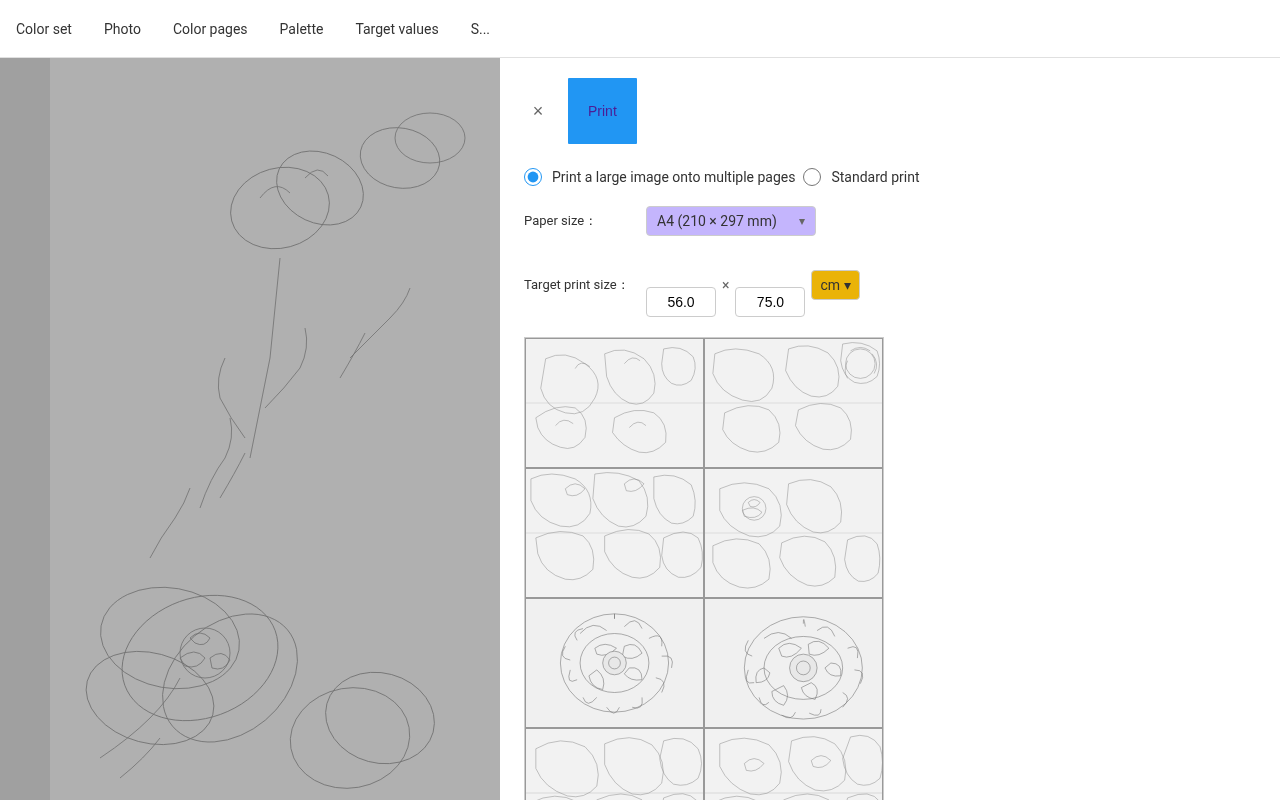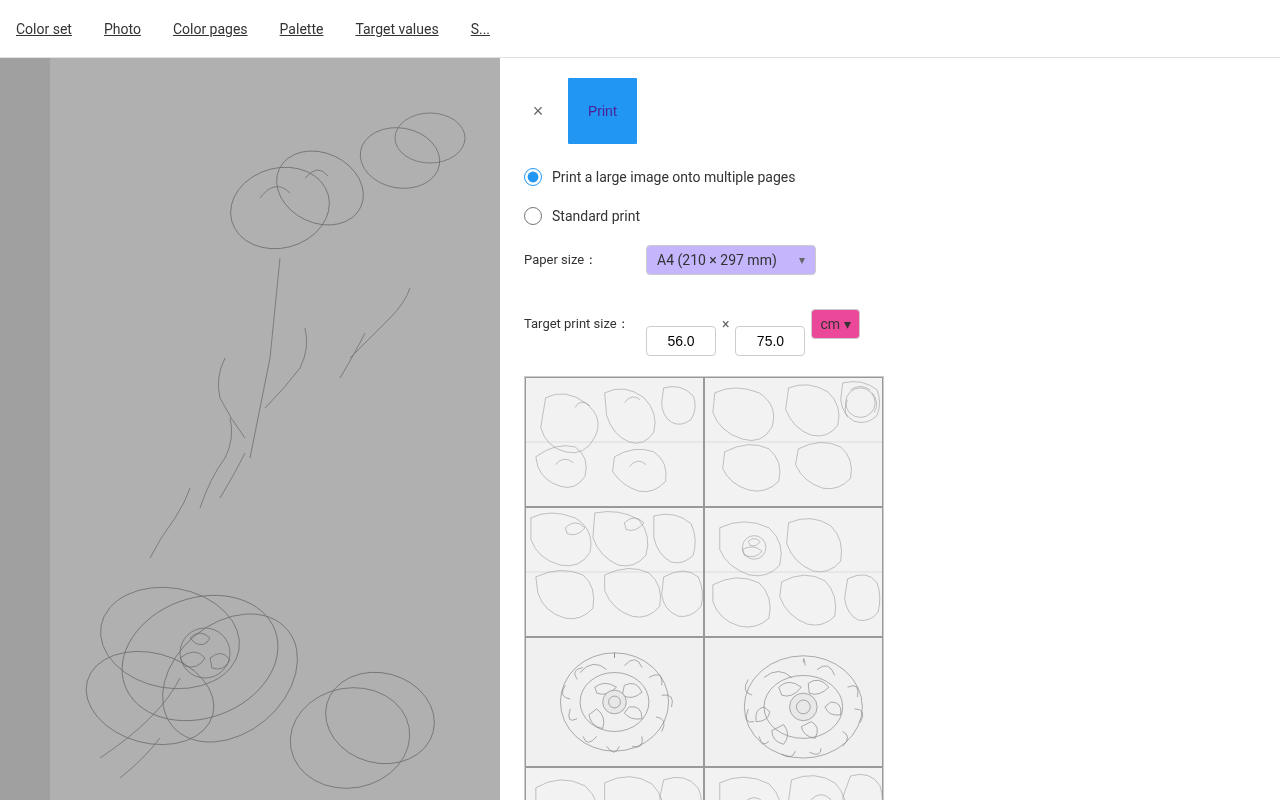--- a/index.html
+++ b/index.html
@@ -23,21 +23,20 @@
       gap: 32px;
       background: #fff;
       position: relative;
       z-index: 10;
     }
     .nav-item {
       cursor: pointer;
       font-size: 14px;
       color: #333;
       padding: 4px 0;
-      text-decoration: underline;
     }
 
     
     .main-area {
       display: flex;
       width: 1280px;
       height: calc(800px - 58px);
       position: relative;
     }
 
@@ -108,22 +107,21 @@
       border-radius: 1px;
       padding: 25px 20px;
       font-size: 14px;
       font-weight: 500;
       cursor: pointer;
     }
 
     
     .radio-group {
       display: flex;
-      flex-direction: column;
-      gap: 21px;
+      gap: 8px;
       margin-bottom: 20px;
     }
 
     .radio-option {
       display: flex;
       align-items: center;
       gap: 10px;
       cursor: pointer;
     }
 
@@ -201,21 +199,21 @@
       font-size: 14px;
       color: #666;
     }
 
     .unit-select {
       display: flex;
       align-items: center;
       border: 1px solid #ccc;
       border-radius: 4px;
       padding: 6px 8px;
-      background: #ec4899;
+      background: #eab308;
       cursor: pointer;
       gap: 4px;
     }
 
     .unit-text {
       font-size: 14px;
       color: #333;
     }
 
     

